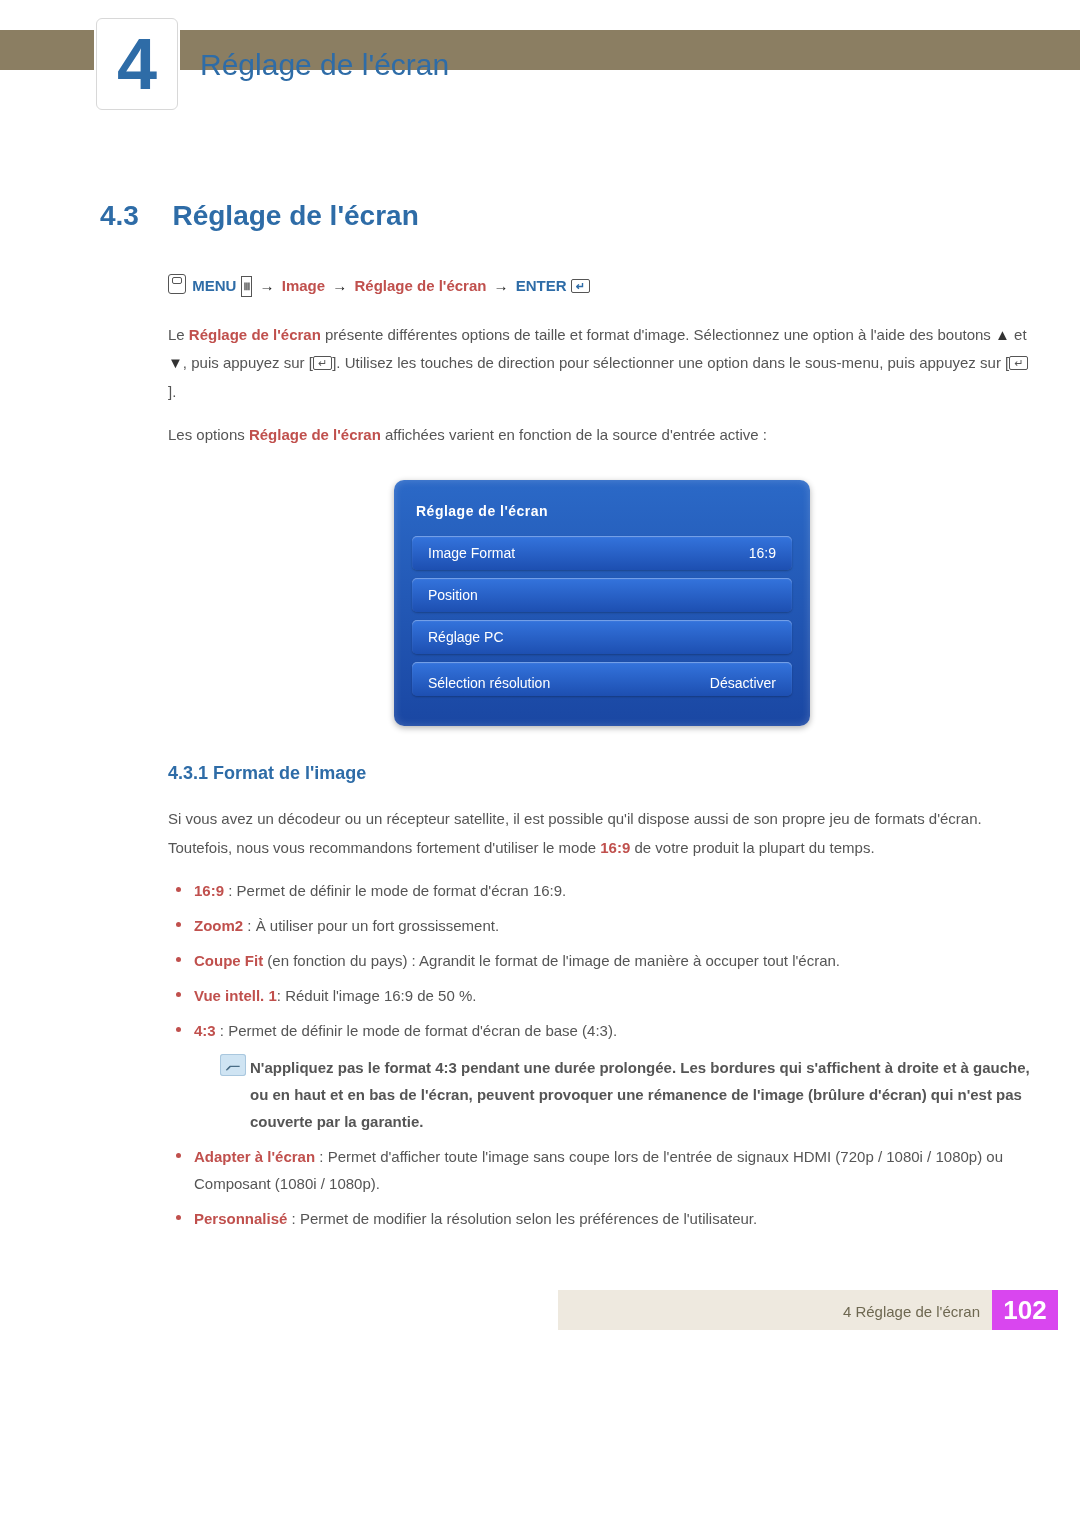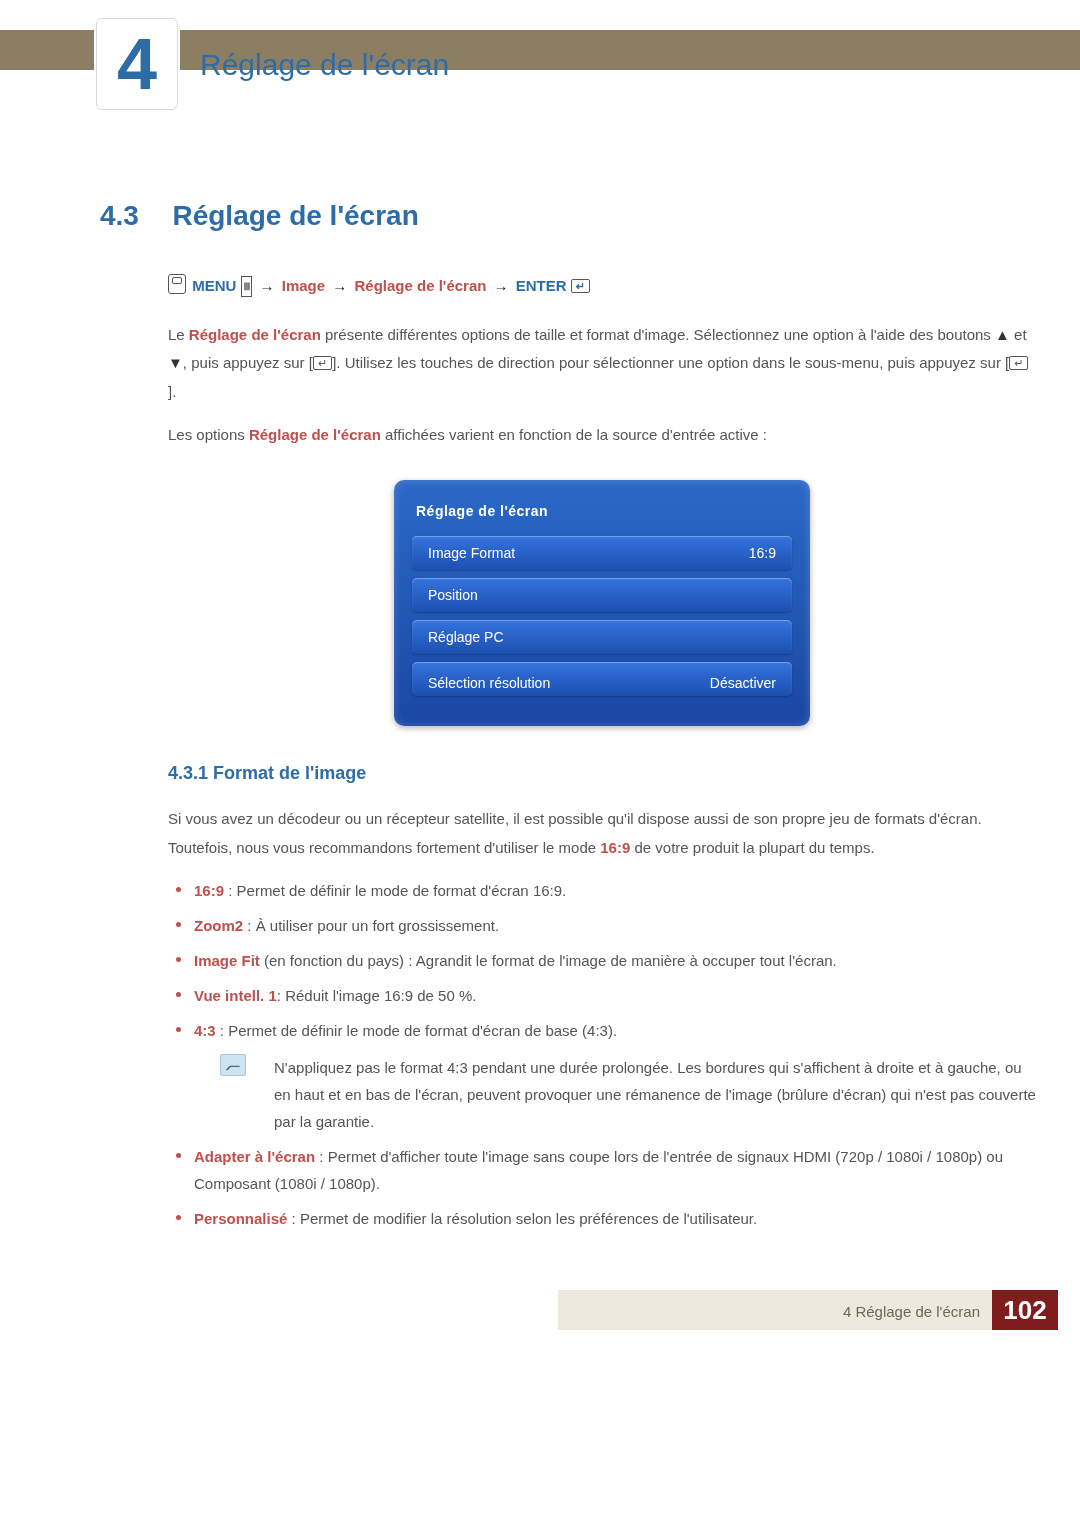--- a/index.html
+++ b/index.html
@@ -172,22 +172,23 @@
     position: absolute;
     left: 8px;
     top: 10px;
     width: 5px;
     height: 5px;
     background: #c0504d;
     border-radius: 50%;
   }
   .note-row {
     display: flex;
-    gap: 28px;
+    gap: 4px;
     margin: 10px 0 6px 26px;
+    font-weight: bold;
   }
   .note-icon {
     width: 26px;
     height: 22px;
     background: #cfe4f3;
     border-radius: 3px;
     display: flex;
     align-items: center;
     justify-content: center;
     flex: 0 0 26px;
@@ -207,21 +208,21 @@
     width: 500px;
     height: 40px;
     background: #eee9df;
   }
   .page-box {
     position: absolute;
     right: 22px;
     bottom: 0;
     width: 66px;
     height: 40px;
-    background: #7f1d1d;
+    background: #d946ef;
     color: #fff;
     font-size: 26px;
     font-weight: 700;
     display: flex;
     align-items: center;
     justify-content: center;
   }
   .footer-label {
     position: absolute;
     right: 100px;
@@ -294,21 +295,21 @@
       <span>Format de l'image</span>
     </div>
 
     <p class="para" style="">
       <span>Si vous avez un décodeur ou un récepteur satellite, il est possible qu'il dispose aussi de son propre jeu de formats d'écran. Toutefois, nous vous recommandons fortement d'utiliser le mode </span><span class="red">16:9</span><span> de votre produit la plupart du temps.</span>
     </p>
 
     <ul class="bullets">
       <li><span class="red">16:9</span><span> : Permet de définir le mode de format d'écran 16:9.</span></li>
       <li><span class="red">Zoom2</span><span> : À utiliser pour un fort grossissement.</span></li>
-      <li><span class="red">Image Fit</span><span> (en fonction du pays) : Agrandit le format de l'image de manière à occuper tout l'écran.</span></li>
+      <li><span class="red">Coupe Fit</span><span> (en fonction du pays) : Agrandit le format de l'image de manière à occuper tout l'écran.</span></li>
       <li><span class="red">Vue intell. 1</span><span>: Réduit l'image 16:9 de 50 %.</span></li>
       <li><span class="red">4:3</span><span> : Permet de définir le mode de format d'écran de base (4:3).</span>
         <div class="note-row">
           <div class="note-icon">
             <svg viewBox="0 0 24 24" fill="none" stroke="#4a6d86" stroke-width="2">
               <path d="M4 18 L8 14 L22 14"></path>
               <path d="M2 20 L8 14"></path>
             </svg>
           </div>
           <div class="note-text">N'appliquez pas le format 4:3 pendant une durée prolongée. Les bordures qui s'affichent à droite et à gauche, ou en haut et en bas de l'écran, peuvent provoquer une rémanence de l'image (brûlure d'écran) qui n'est pas couverte par la garantie.</div>

